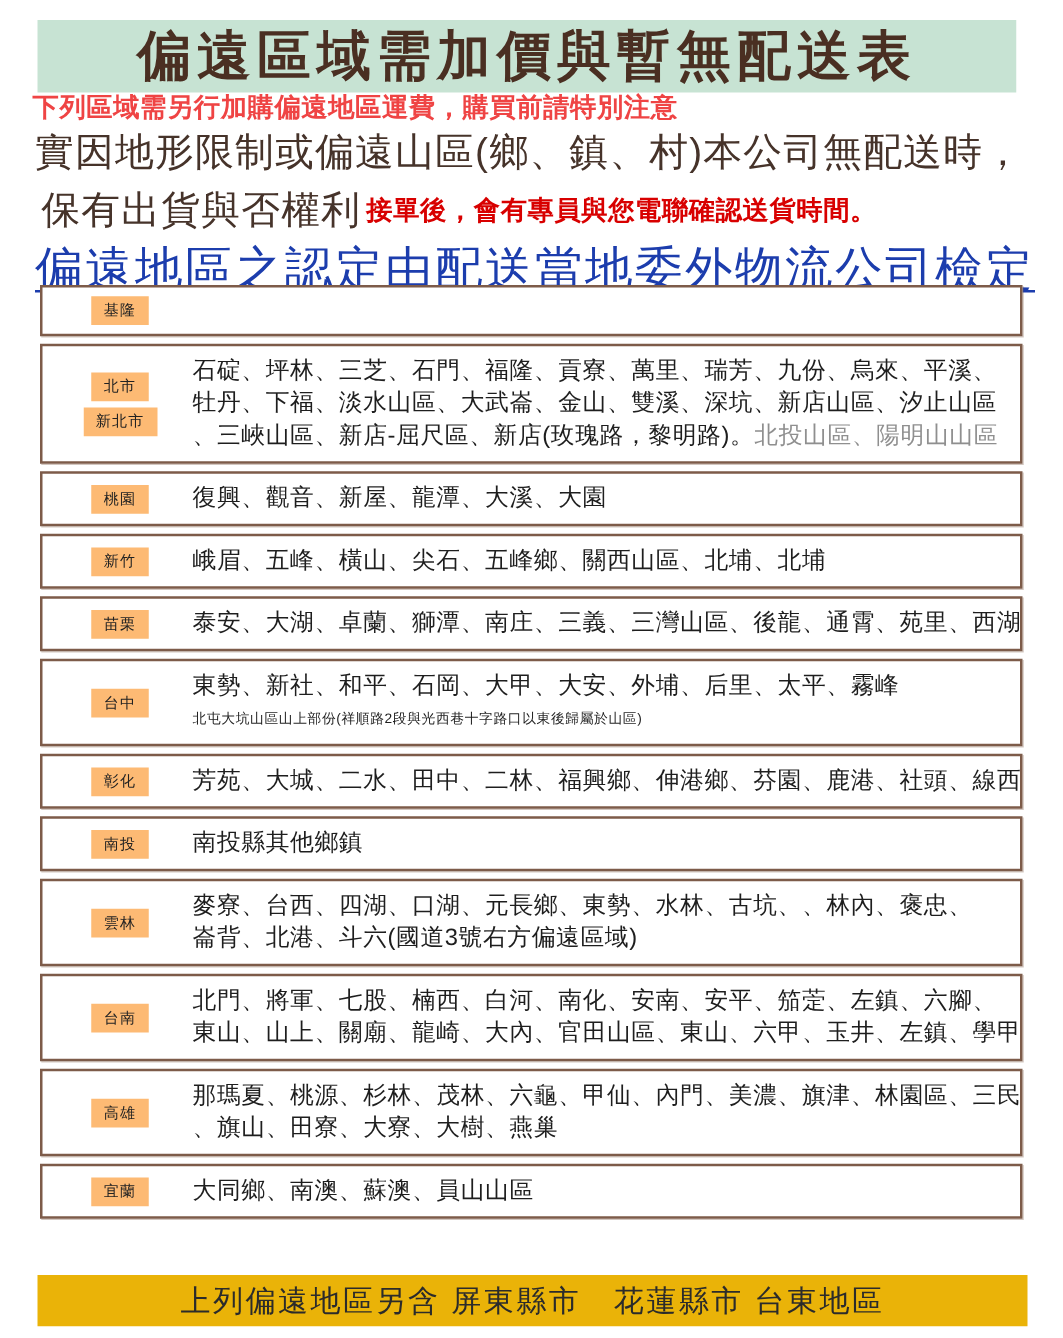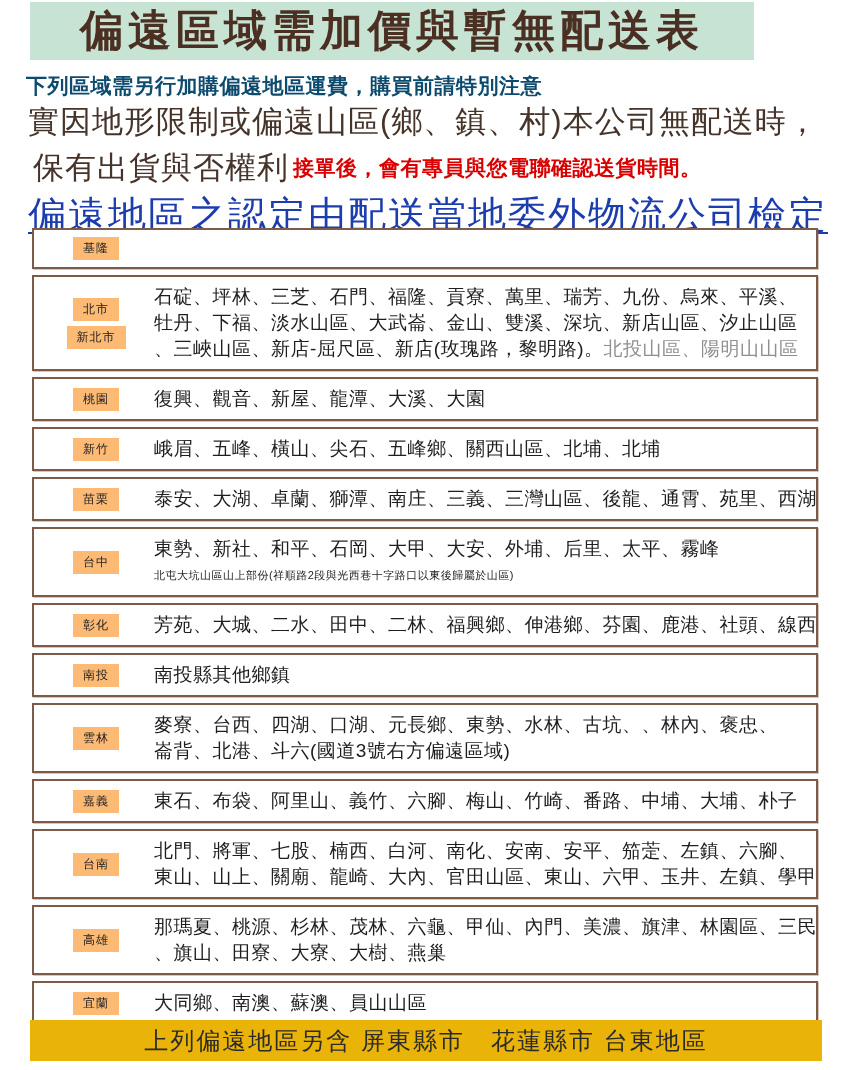--- a/index.html
+++ b/index.html
@@ -2,29 +2,29 @@
 <html><head>
 <meta charset="utf-8">
 <style>
   html,body { margin:0; padding:0; background:#ffffff; }
   body { font-family:"Liberation Sans", sans-serif; }
   .page {
     position:relative; width:850px; height:1070px; background:#ffffff;
     overflow:hidden; margin:0 auto;
   }
   .title-bar {
-    position:absolute; left:30px; top:2px; width:724px; height:58px;
+    position:absolute; left:30px; top:16px; width:783px; height:58px;
     background:#c7e3d3; display:flex; align-items:center; justify-content:center;
   }
   .title-text {
     font-size:43px; font-weight:bold; color:#4a2f22; letter-spacing:5px; white-space:nowrap;
   }
   .red-notice {
     position:absolute; left:26px; top:72px; font-size:21px; font-weight:bold;
-    color:#0c4a6e; font-family:"Liberation Serif", serif; letter-spacing:0.5px; white-space:nowrap;
+    color:#ef4444; font-family:"Liberation Serif", serif; letter-spacing:0.5px; white-space:nowrap;
   }
   .policy-line1 {
     position:absolute; left:28px; top:101px; font-size:31px; color:#46332a;
     letter-spacing:1px; white-space:nowrap;
   }
   .policy-line2 {
     position:absolute; left:33px; top:147px; font-size:31px; color:#46332a;
     letter-spacing:1px; white-space:nowrap; display:flex; align-items:center;
   }
   .policy-note {
@@ -157,28 +157,20 @@
         <div class="label-col">
           <div class="region-label">雲林</div>
         </div>
         <div class="content-col">
           <div class="area-line"><span class="seg">麥寮、台西、四湖、口湖、元長鄉、東勢、水林、古坑、、林內、褒忠、</span></div>
           <div class="area-line"><span class="seg">崙背、北港、斗六(國道3號右方偏遠區域)</span></div>
         </div>
       </div>
       <div class="region-row">
         <div class="label-col">
-          <div class="region-label">嘉義</div>
-        </div>
-        <div class="content-col">
-          <div class="area-line"><span class="seg">東石、布袋、阿里山、義竹、六腳、梅山、竹崎、番路、中埔、大埔、朴子</span></div>
-        </div>
-      </div>
-      <div class="region-row">
-        <div class="label-col">
           <div class="region-label">台南</div>
         </div>
         <div class="content-col">
           <div class="area-line"><span class="seg">北門、將軍、七股、楠西、白河、南化、安南、安平、笳萣、左鎮、六腳、</span></div>
           <div class="area-line"><span class="seg">東山、山上、關廟、龍崎、大內、官田山區、東山、六甲、玉井、左鎮、學甲</span></div>
         </div>
       </div>
       <div class="region-row">
         <div class="label-col">
           <div class="region-label">高雄</div>

